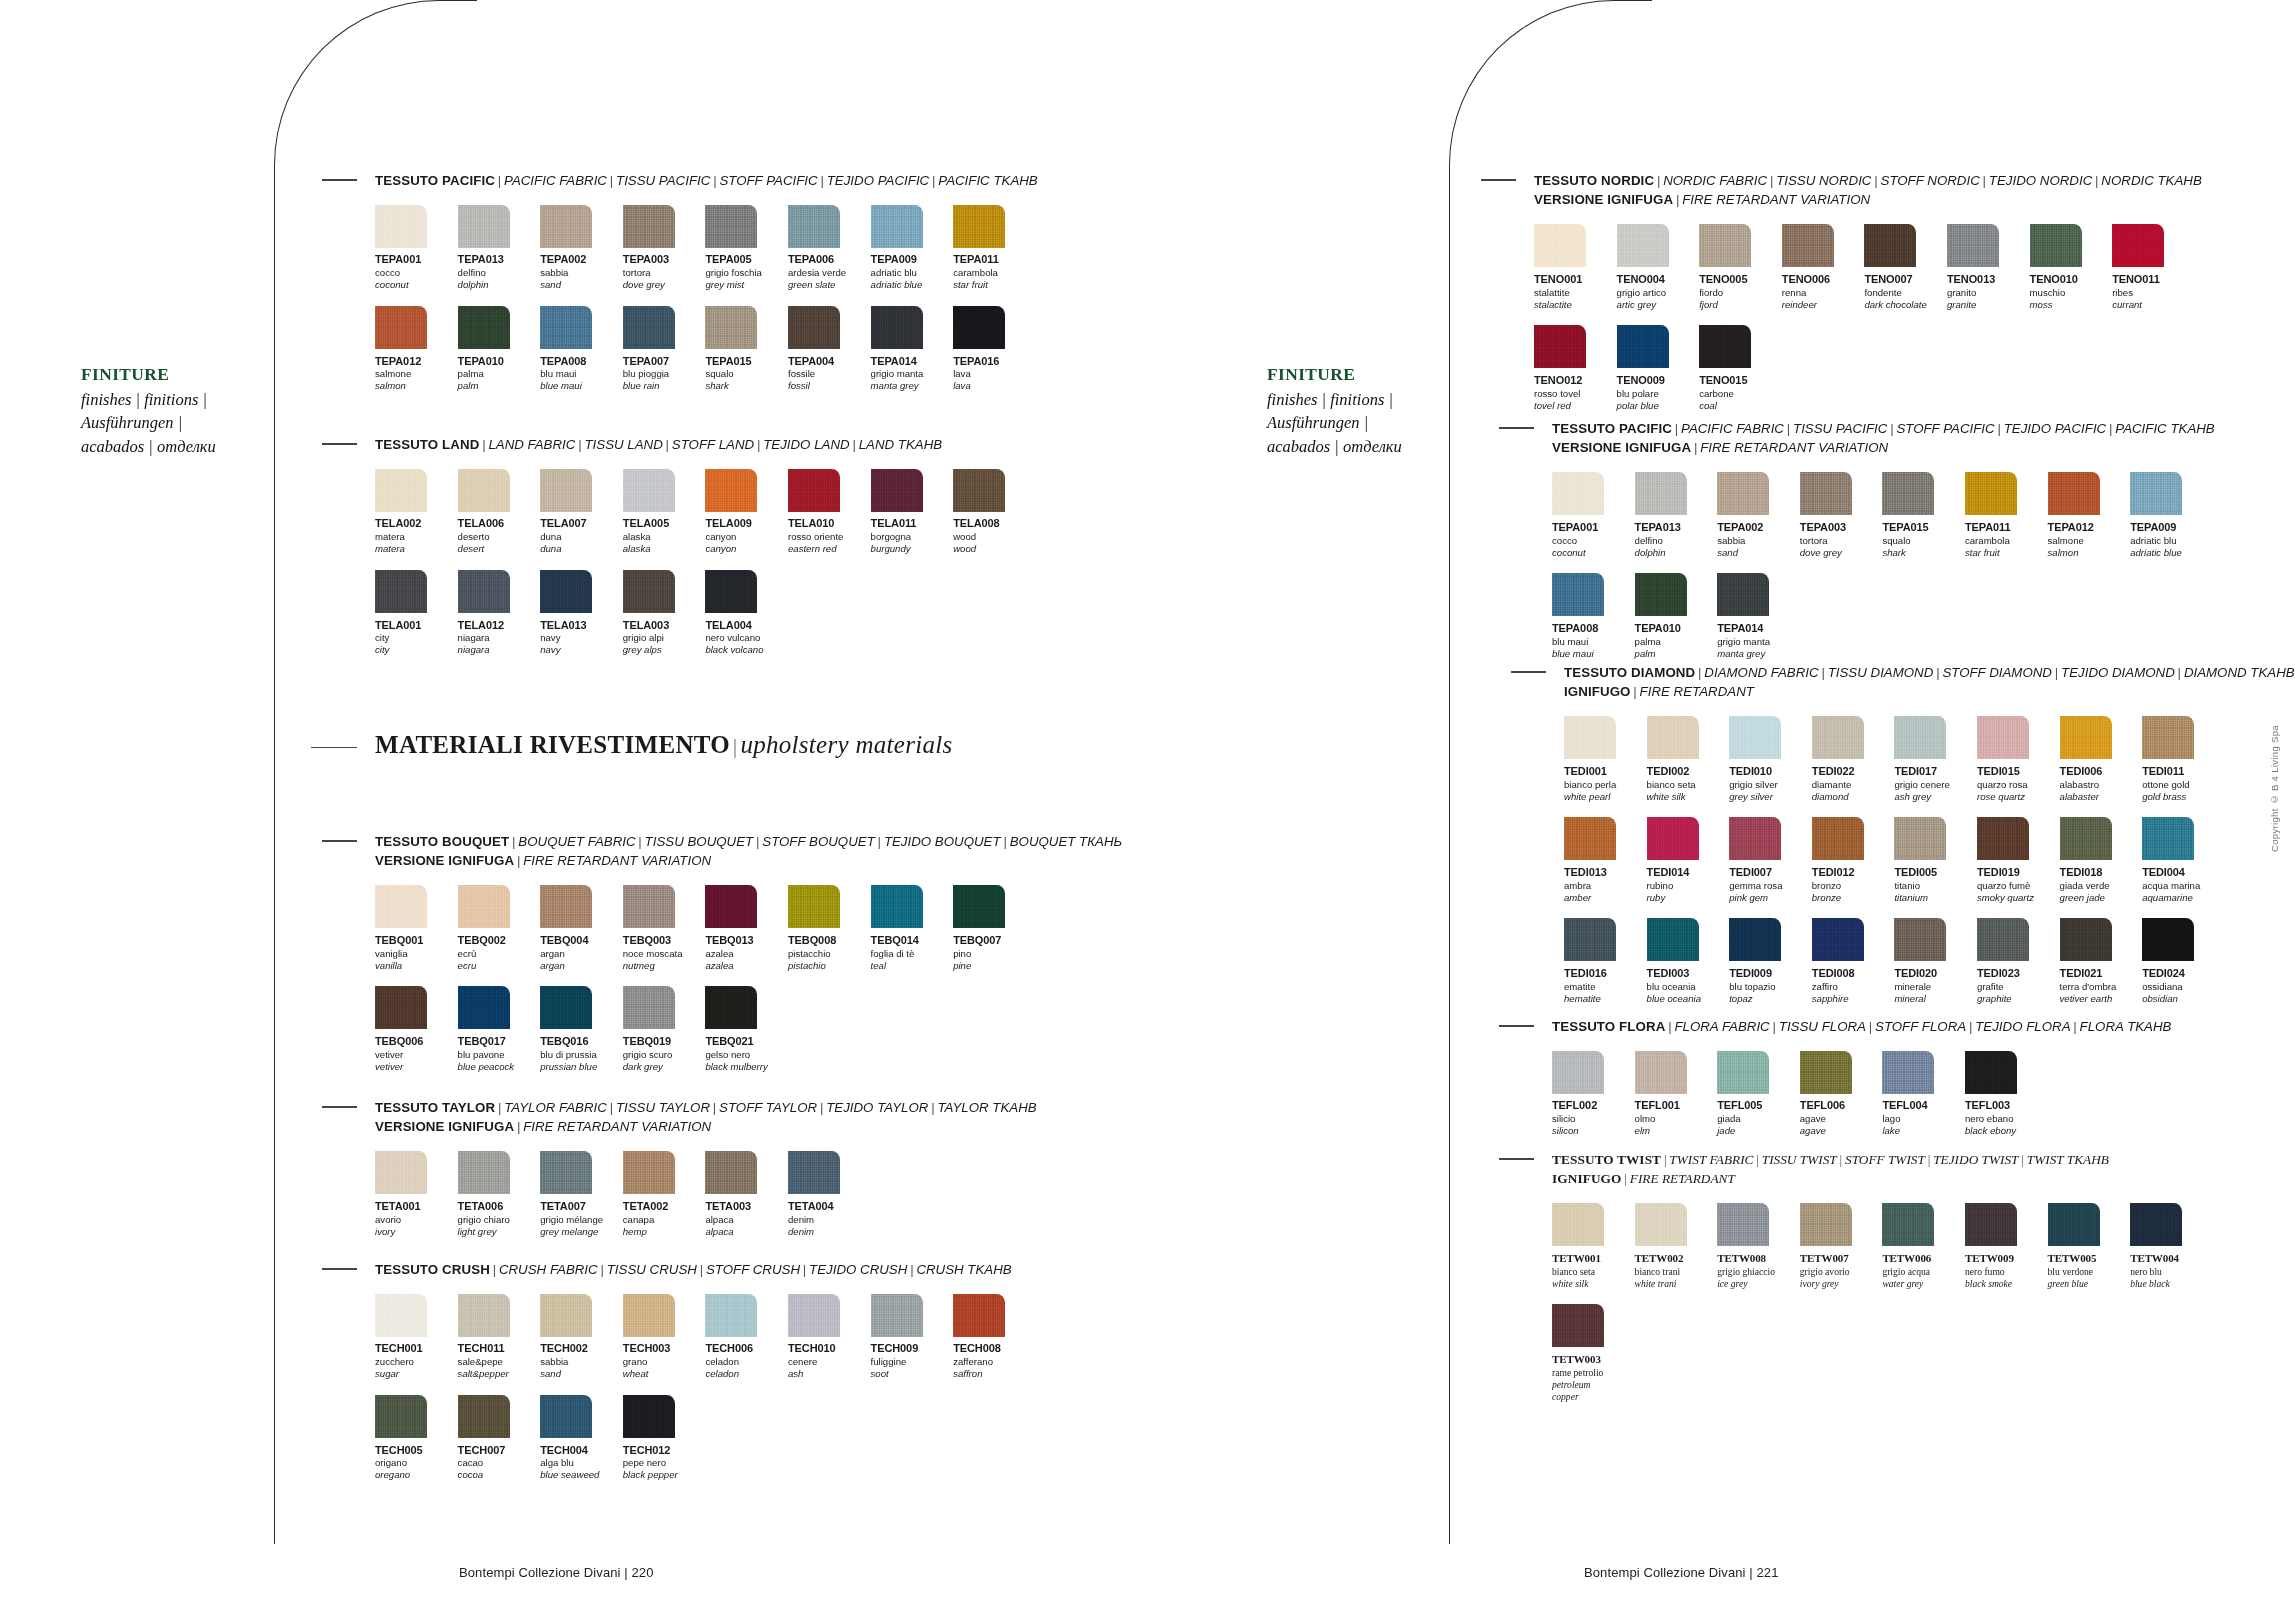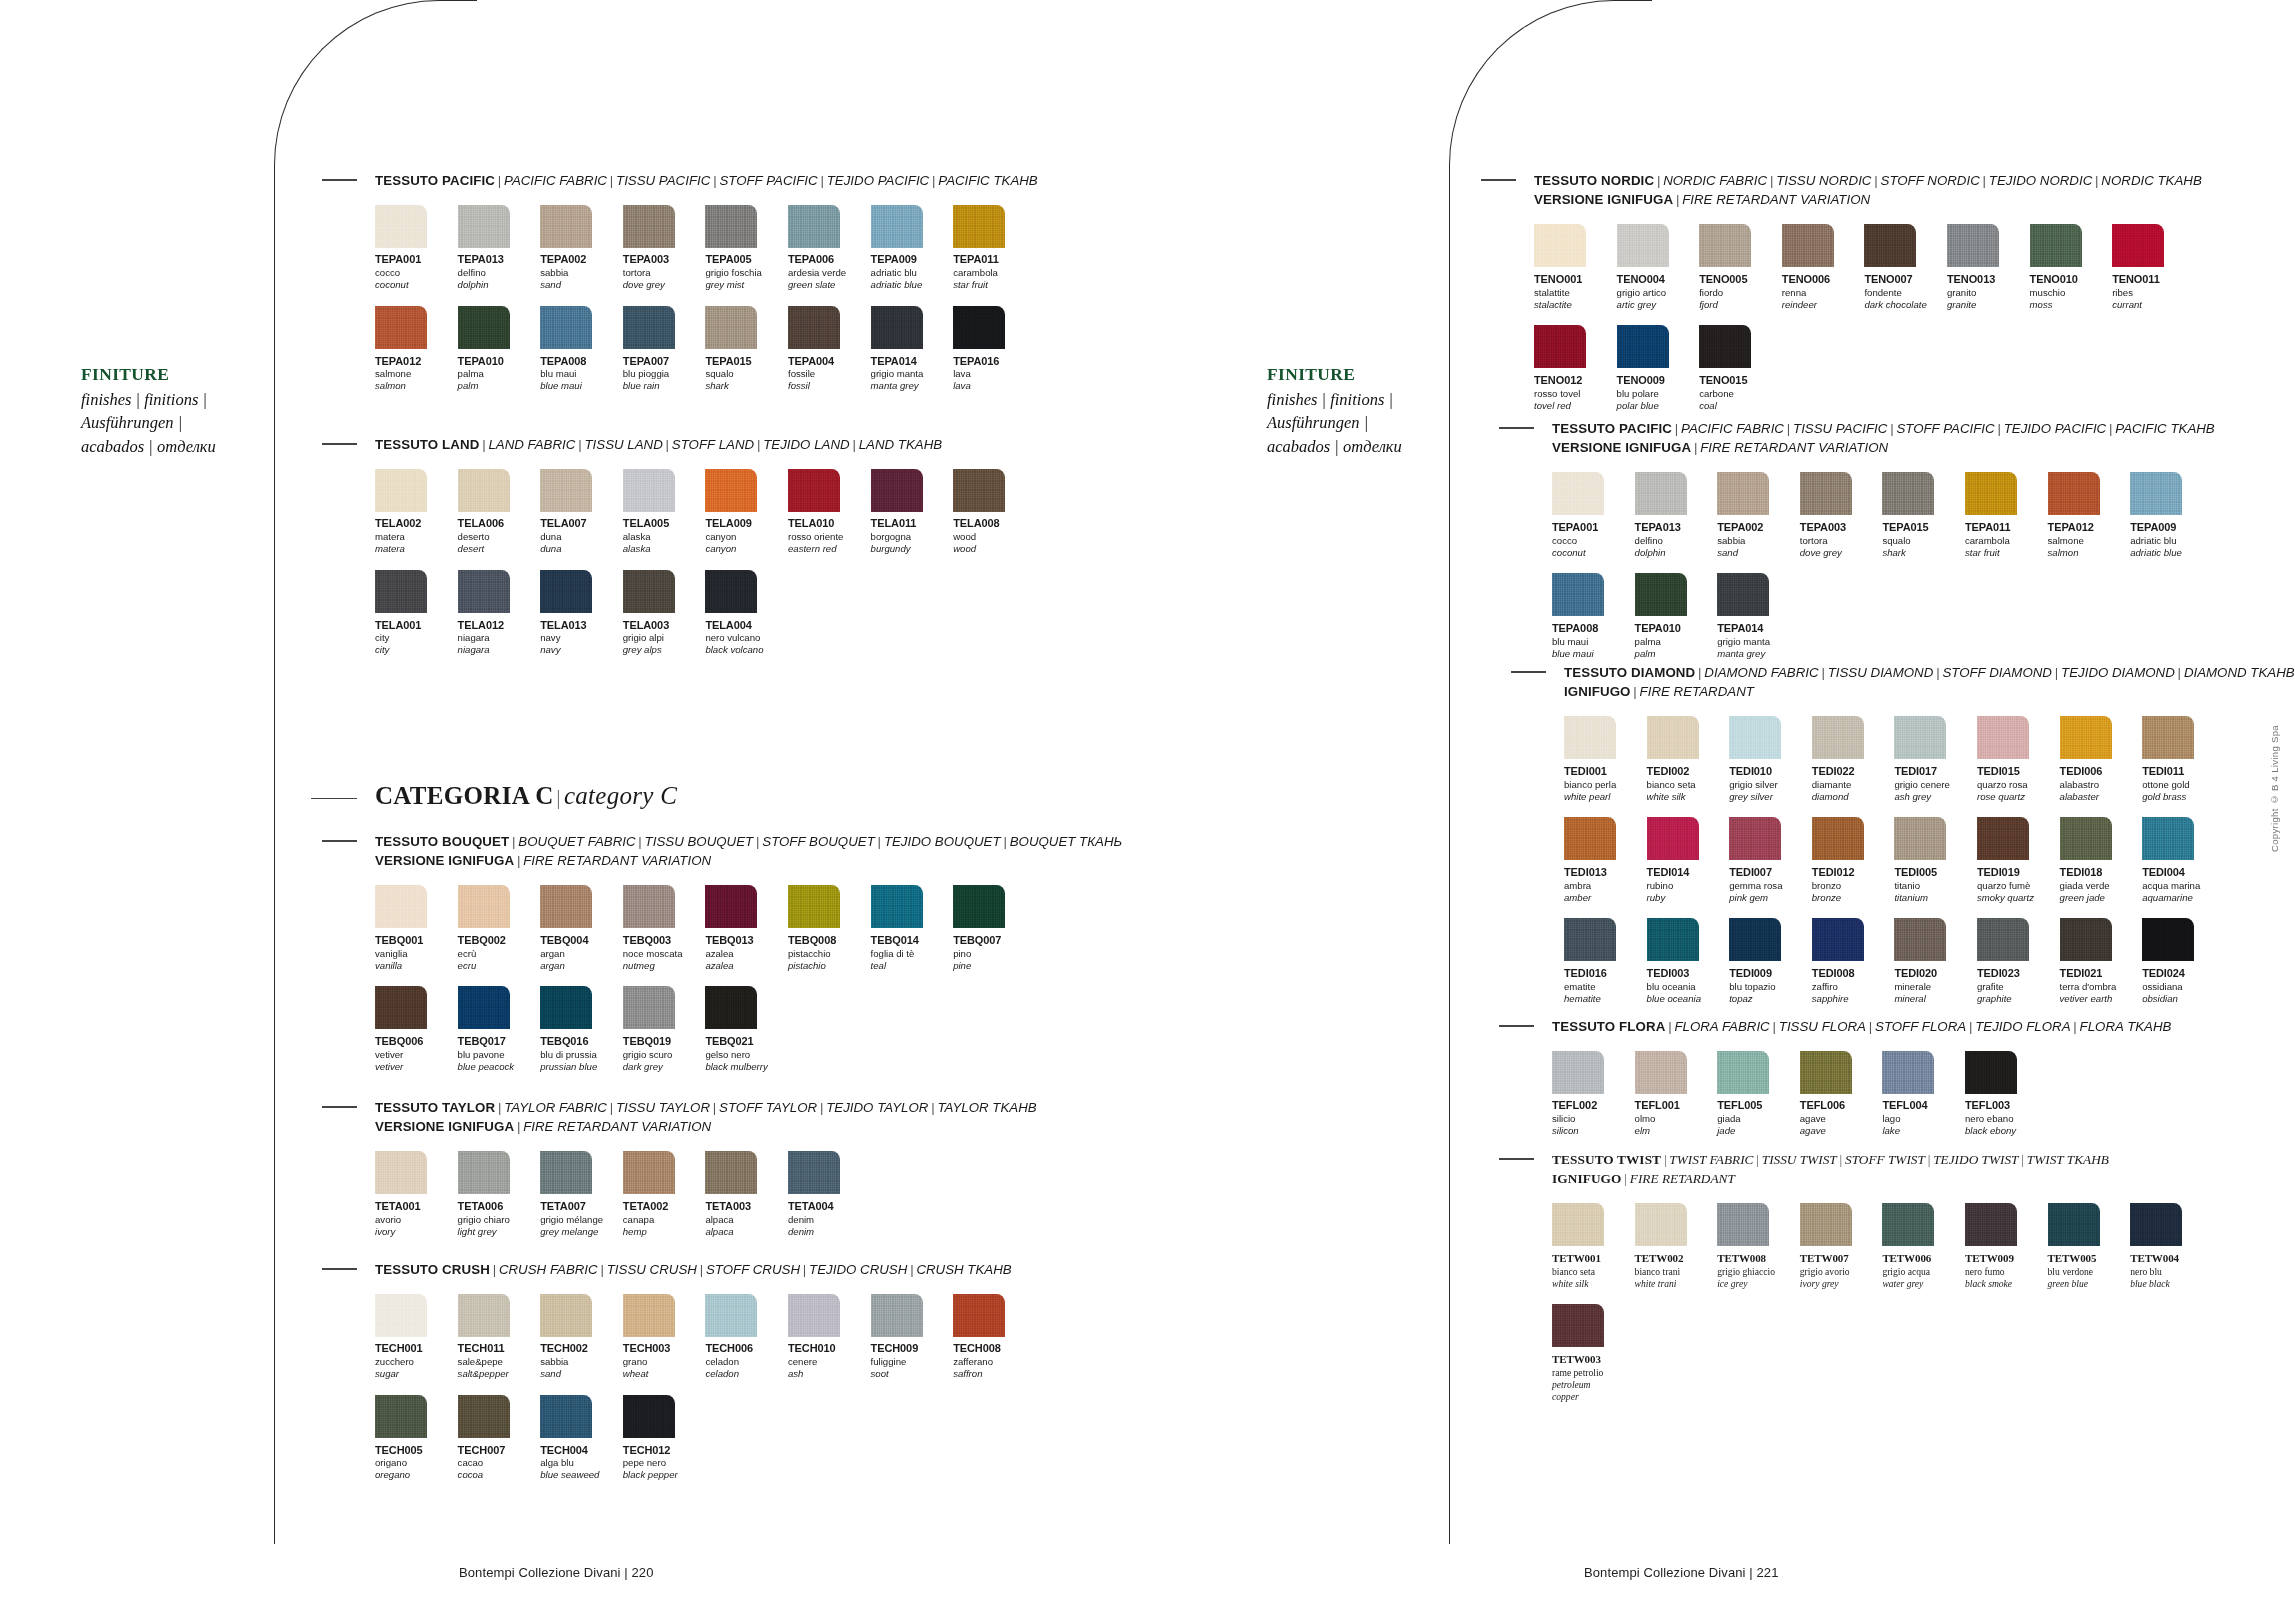--- a/index.html
+++ b/index.html
@@ -253,27 +253,27 @@
           </div>
           <div class="sw">
             <div class="chip" style="background:#23272c"></div>
             <div class="code">TELA004</div>
             <div class="n-it">nero vulcano</div>
             <div class="n-en">black volcano</div>
           </div>
         </div>
     </div>
 
-
-    <div class="col" style="left:375px;top:782px;width:716px;">
+    <div class="col" style="left:375px;top:731px;width:716px;">
       <span class="dash long" style="top:15.6px;"></span>
       <div class="big-head">
-        <span class="bh-b">CATEGORIA C</span><span class="sep">|</span><span class="bh-i">category C</span>
-      </div>
-    </div>
+        <span class="bh-b">MATERIALI RIVESTIMENTO</span><span class="sep">|</span><span class="bh-i">upholstery materials</span>
+      </div>
+    </div>
+
 
     <div class="col" style="left:375px;top:832px;width:735px;">
       <div class="sect">
         <span class="dash"></span>
         <div class="head-line"><span class="h-bold">TESSUTO BOUQUET</span><span class="sep">|</span><span class="h-it">BOUQUET FABRIC</span><span class="sep">|</span><span class="h-it">TISSU BOUQUET</span><span class="sep">|</span><span class="h-it">STOFF BOUQUET</span><span class="sep">|</span><span class="h-it">TEJIDO BOUQUET</span><span class="sep">|</span><span class="h-it">BOUQUET ТКАНЬ</span></div>
         <div class="head-line"><span class="h-bold">VERSIONE IGNIFUGA</span><span class="sep">|</span><span class="h-it">FIRE RETARDANT VARIATION</span></div>
       </div>
       <div class="grid">
           <div class="sw">
             <div class="chip" style="background:#efe0cd"></div>

